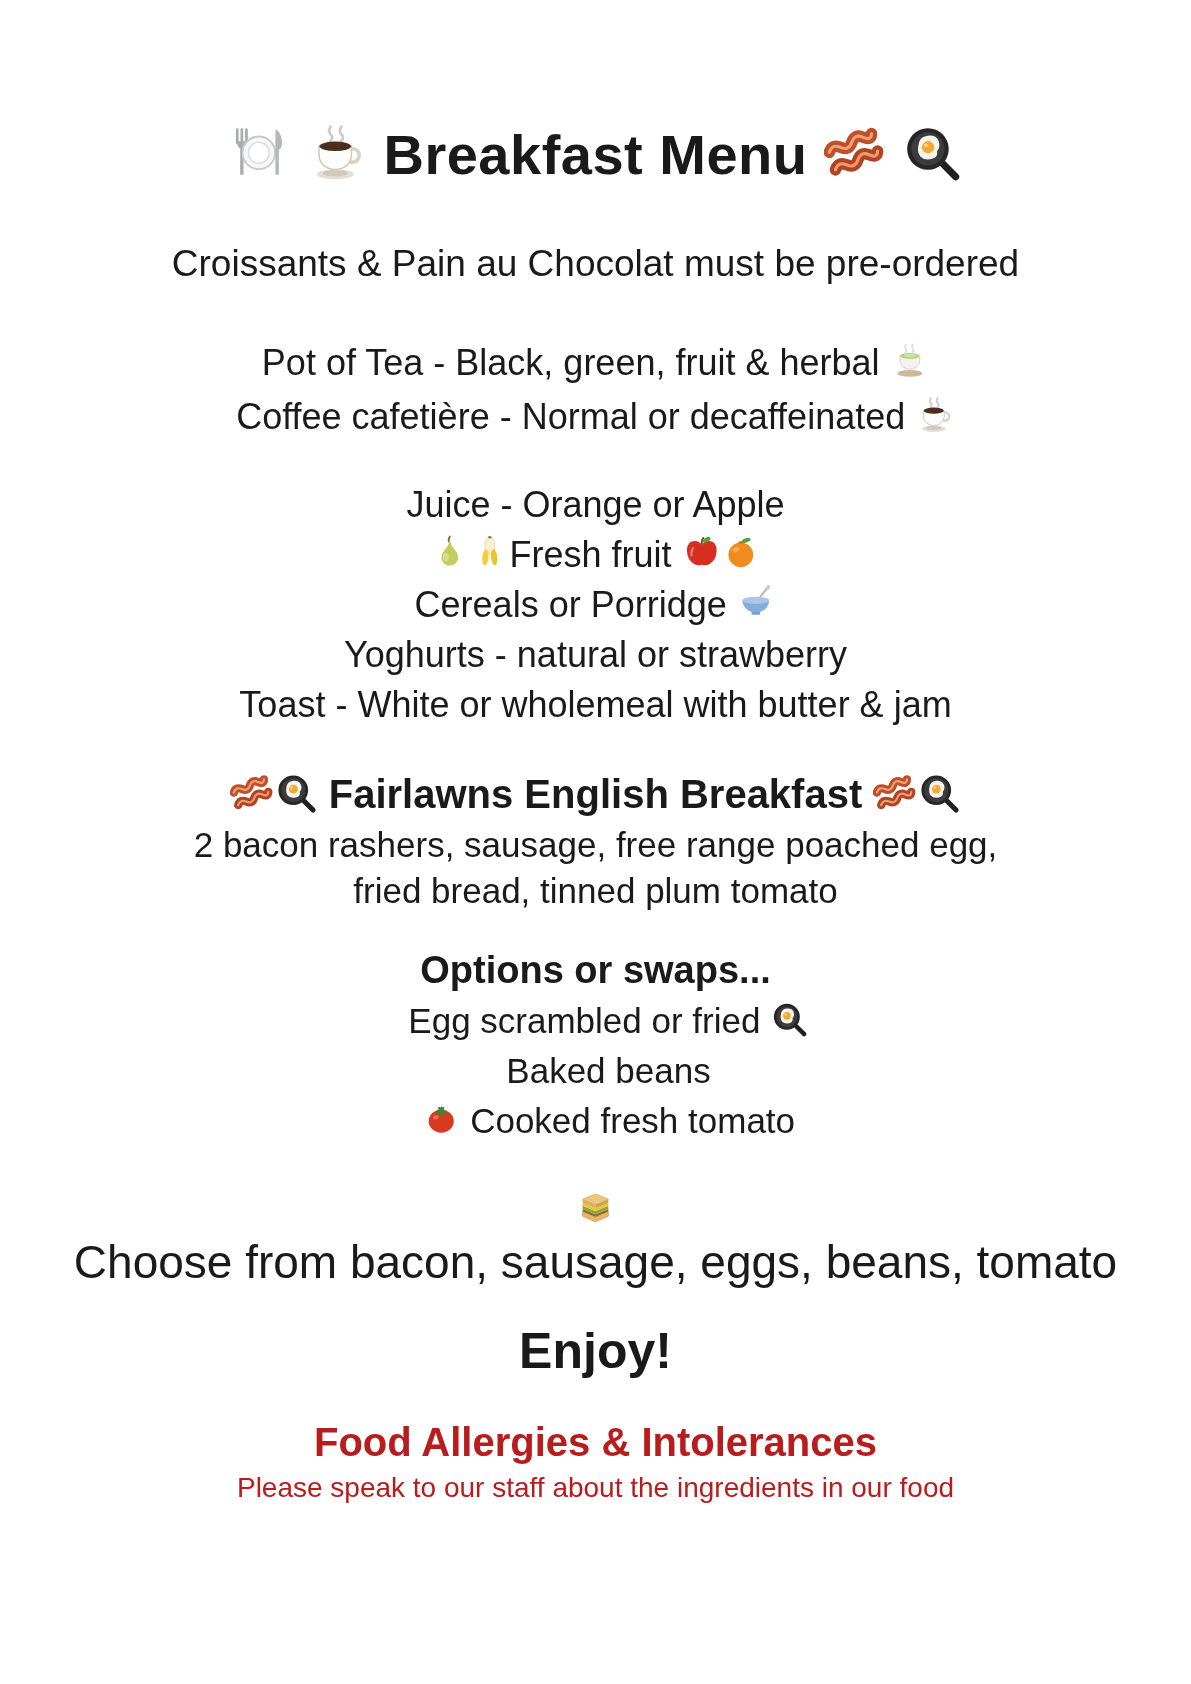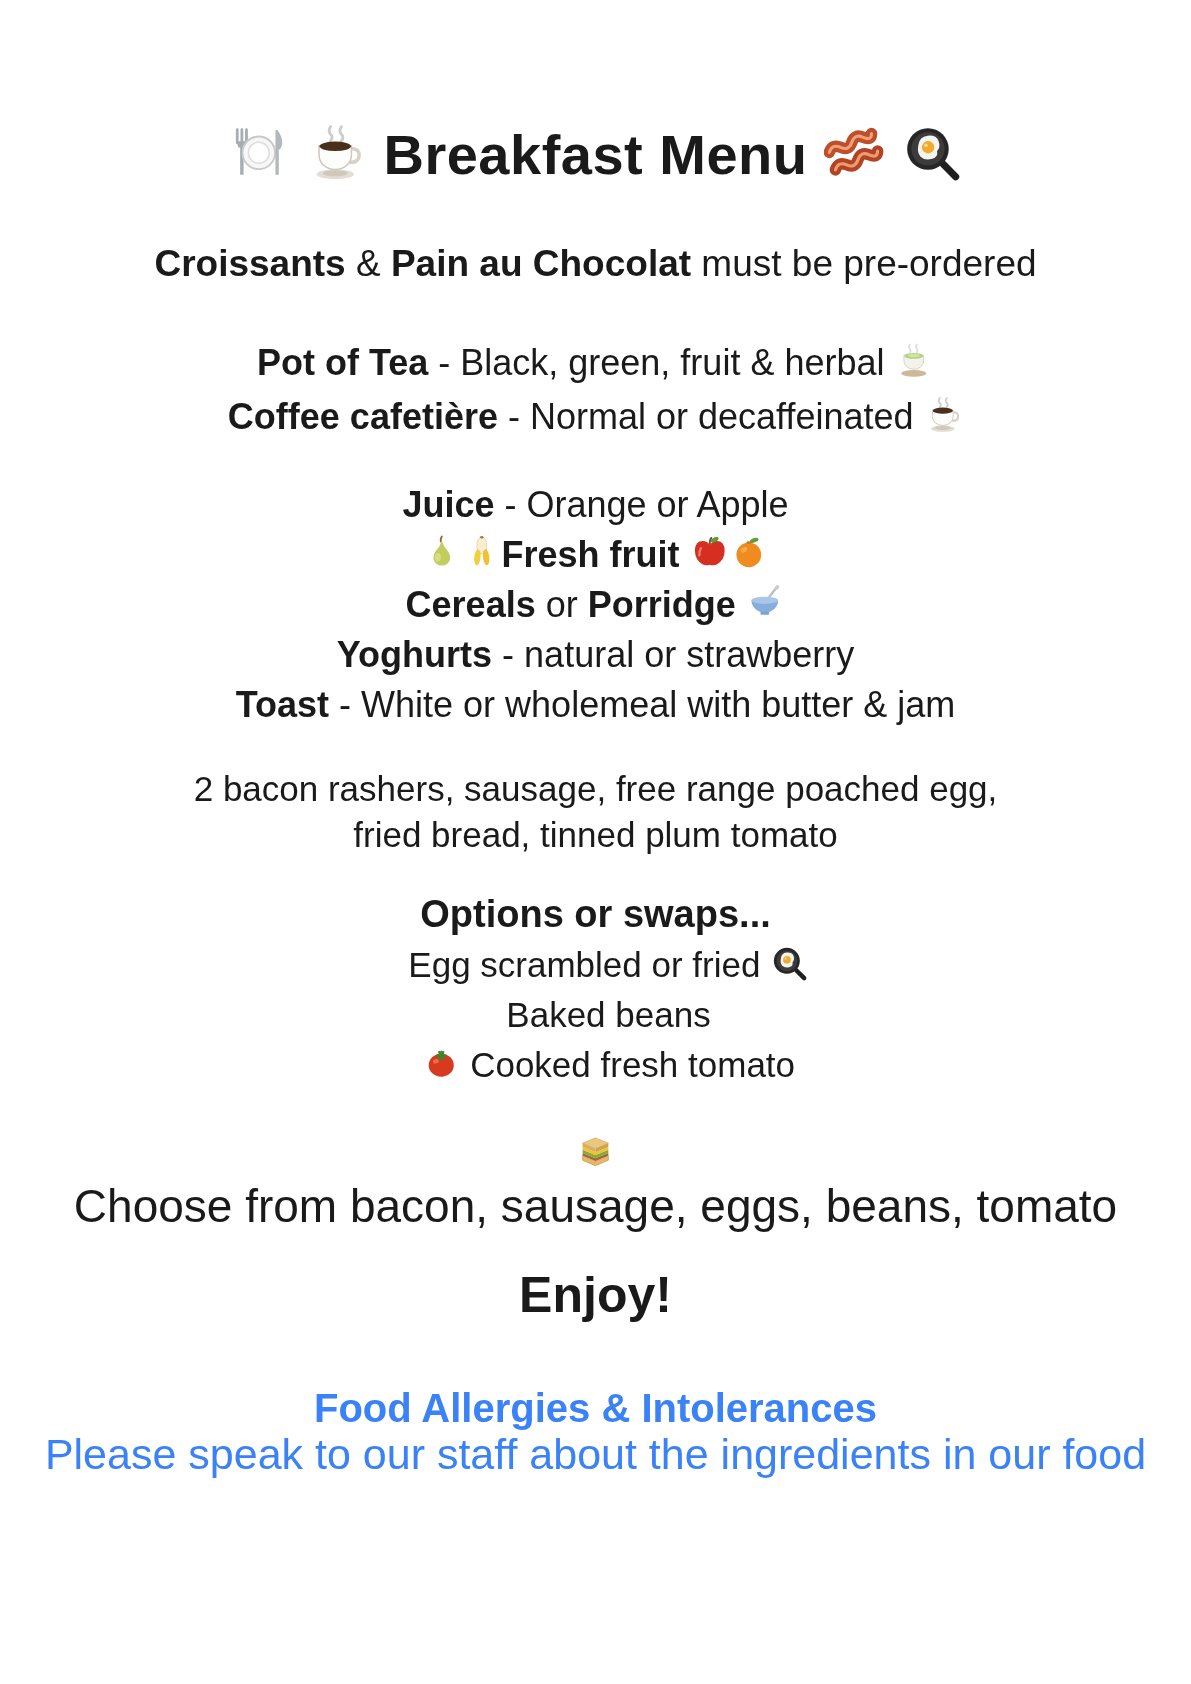--- a/index.html
+++ b/index.html
@@ -9,21 +9,21 @@
     height: 1624px;
     margin: 0 auto;
     background: #ffffff;
     font-family: "Liberation Sans", "DejaVu Sans", sans-serif;
     color: #1a1a1a;
     text-align: center;
     overflow: hidden;
     box-sizing: border-box;
     padding-top: 84px;
   }
-  .b { font-weight: 700; }
+  .b { font-weight: 400; }
   .icon {
     display: inline-block;
     width: 1.1em;
     height: 1.1em;
     vertical-align: -0.18em;
   }
   .title {
     font-size: 56px;
     line-height: 66px;
     font-weight: 700;
@@ -37,23 +37,23 @@
   .fairlawns { margin-top: 36px; }
   .fairlawns .heading { font-size: 40px; line-height: 56px; font-weight: 700; }
   .fairlawns .desc { font-size: 35px; line-height: 46px; }
   .options { margin-top: 30px; }
   .options .heading { font-size: 38px; line-height: 52px; font-weight: 700; }
   .options .line { font-size: 35px; line-height: 50px; padding-left: 26px; }
   .ontoast { margin-top: 38px; }
   .ontoast .heading { font-size: 39px; line-height: 54px; font-weight: 700; }
   .ontoast .desc { font-size: 46px; line-height: 48px; }
   .enjoy { margin-top: 34px; font-size: 50px; line-height: 62px; font-weight: 700; }
-  .allergy { margin-top: 58px; color: #3b82f6; }
+  .allergy { margin-top: 36px; color: #b91c1c; }
   .allergy .heading { font-size: 40px; line-height: 48px; font-weight: 700; }
-  .allergy .note { font-size: 43px; line-height: 44px; }
+  .allergy .note { font-size: 28px; line-height: 44px; }
   .defs { position: absolute; width: 0; height: 0; overflow: hidden; }
 </style>
 </head>
 <body>
 
 <svg class="defs" aria-hidden="true">
   <defs>
     <symbol id="sym-platefork" viewBox="0 0 40 40">
       <path d="M6 5v8.5M9 5v8.5M12 5v8.5" stroke="#a7adb3" stroke-width="1.8" fill="none" stroke-linecap="round"></path>
       <path d="M5.3 12.5h7.4l-1.6 4.3h-1v17.5h-2.2V16.8h-1z" fill="#a7adb3"></path>
@@ -215,20 +215,33 @@
       <strong class="b">Yoghurts</strong>
       <span>- natural or strawberry</span>
     </div>
     <div class="line">
       <strong class="b">Toast</strong>
       <span>- White or wholemeal with butter &amp; jam</span>
     </div>
   </div>
 
   <div class="fairlawns">
+    <div class="heading">
+      <svg class="icon">
+          <use href="#sym-bacon"></use>
+        </svg><svg class="icon">
+          <use href="#sym-eggpan"></use>
+        </svg>
+      <span>Fairlawns English Breakfast</span>
+      <svg class="icon">
+          <use href="#sym-bacon"></use>
+        </svg><svg class="icon">
+          <use href="#sym-eggpan"></use>
+        </svg>
+    </div>
     <div class="desc">2 bacon rashers, sausage, free range poached egg,</div>
     <div class="desc">fried bread, tinned plum tomato</div>
   </div>
 
   <div class="options">
     <div class="heading">Options or swaps...</div>
     <div class="line">
       <span>Egg scrambled or fried</span>
       <svg class="icon">
           <use href="#sym-eggpan"></use>

